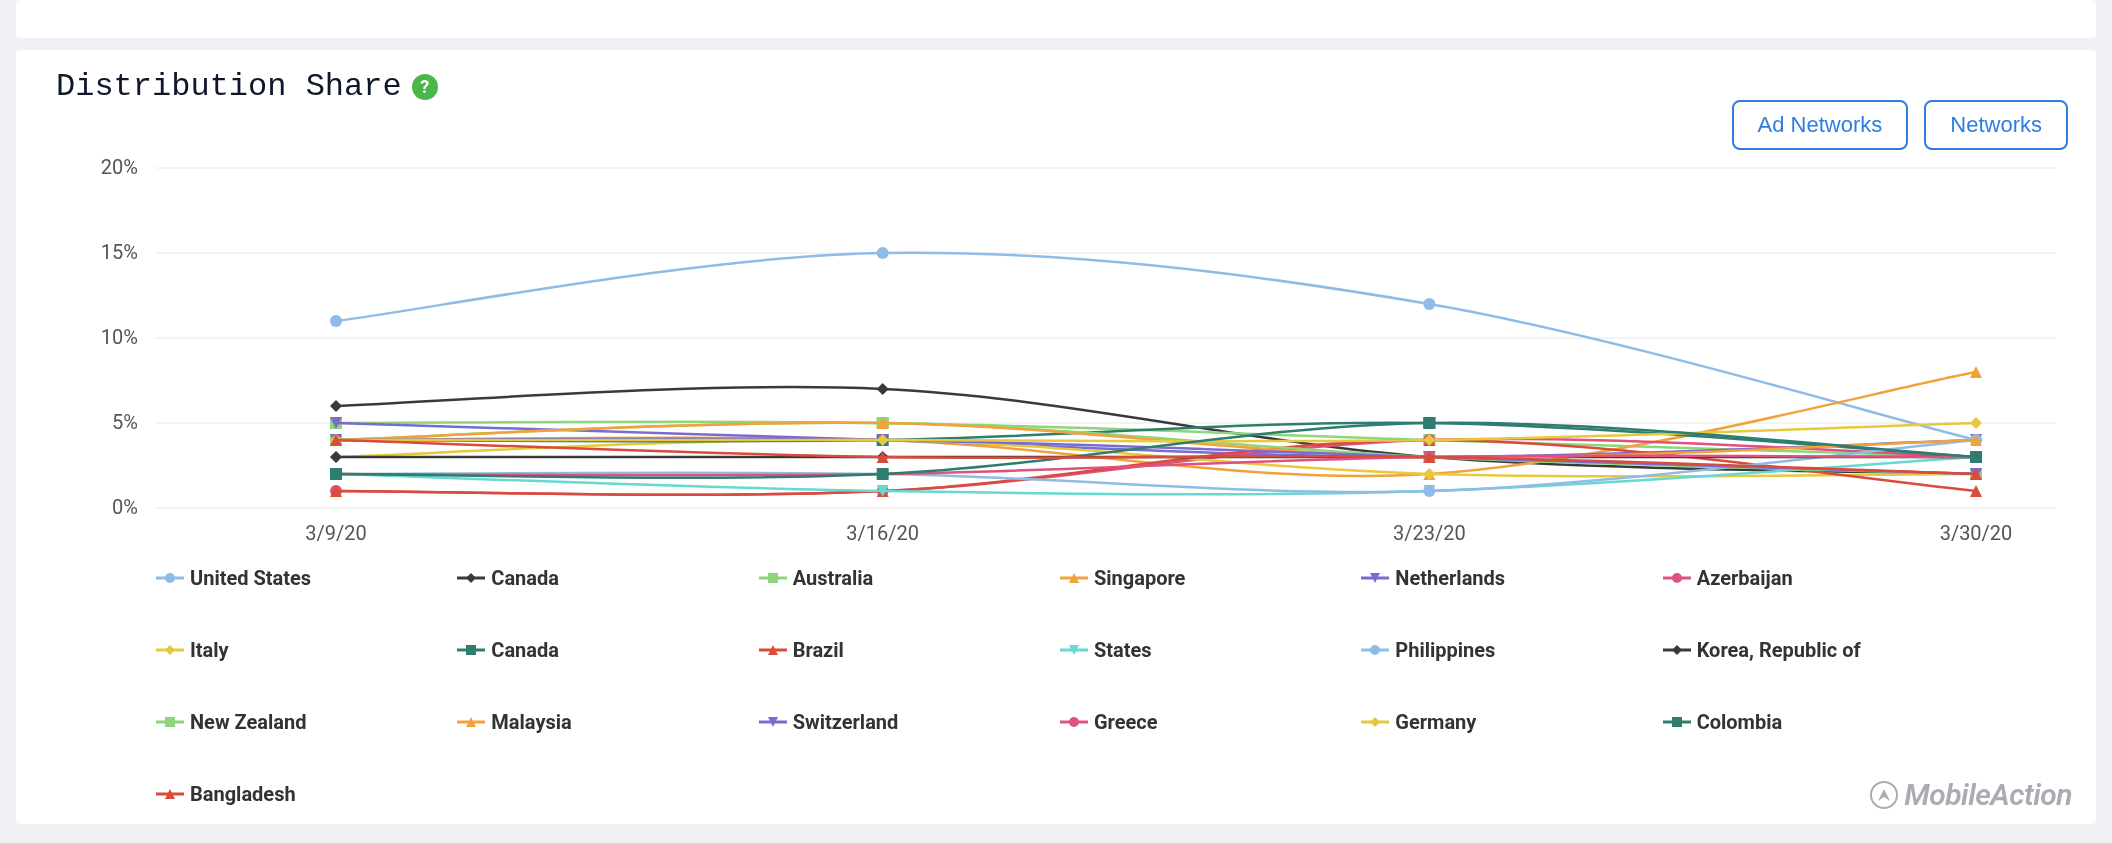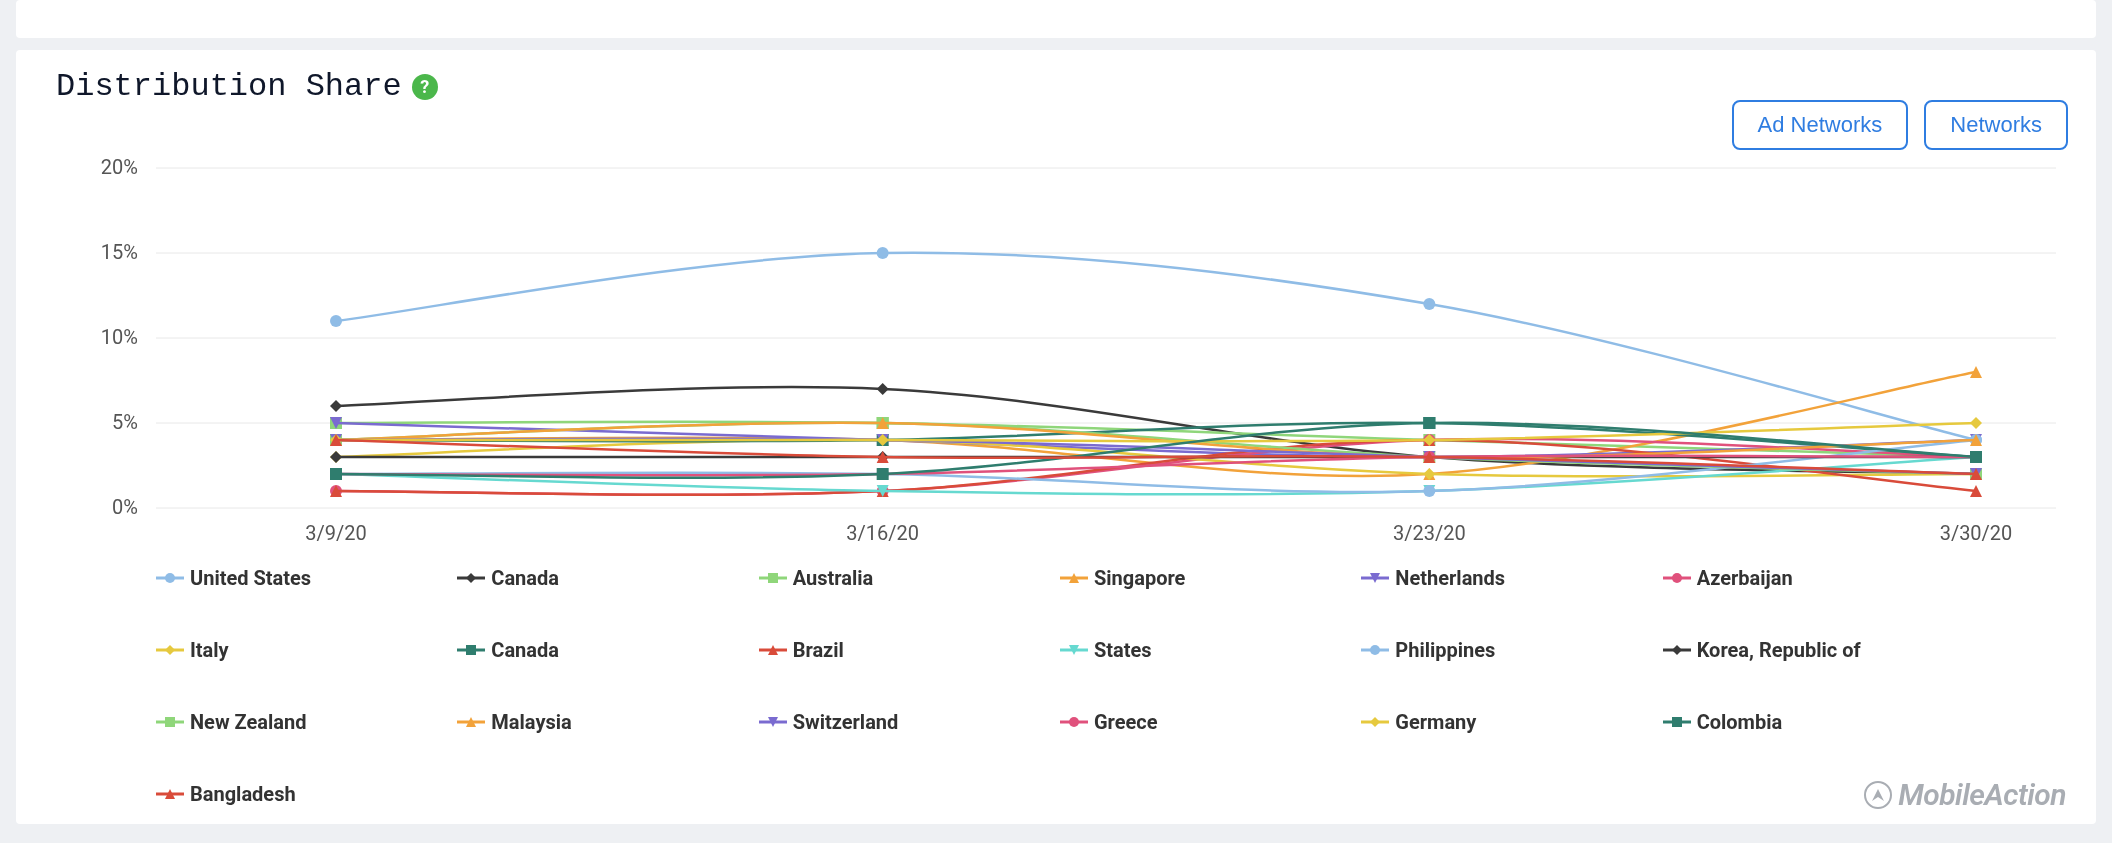--- a/index.html
+++ b/index.html
@@ -91,21 +91,21 @@
     gap: 6px;
     cursor: pointer;
   }
   .legend-item span.lbl {
     font-size: 20px;
     font-weight: 700;
     color: #333;
   }
   .footer-brand {
     position: absolute;
-    right: 30px;
+    right: 24px;
     bottom: 12px;
     display: flex;
     align-items: center;
     gap: 6px;
     color: #a9adb3;
     font-size: 30px;
     font-weight: 600;
     font-style: italic;
     letter-spacing: -0.5px;
   }

